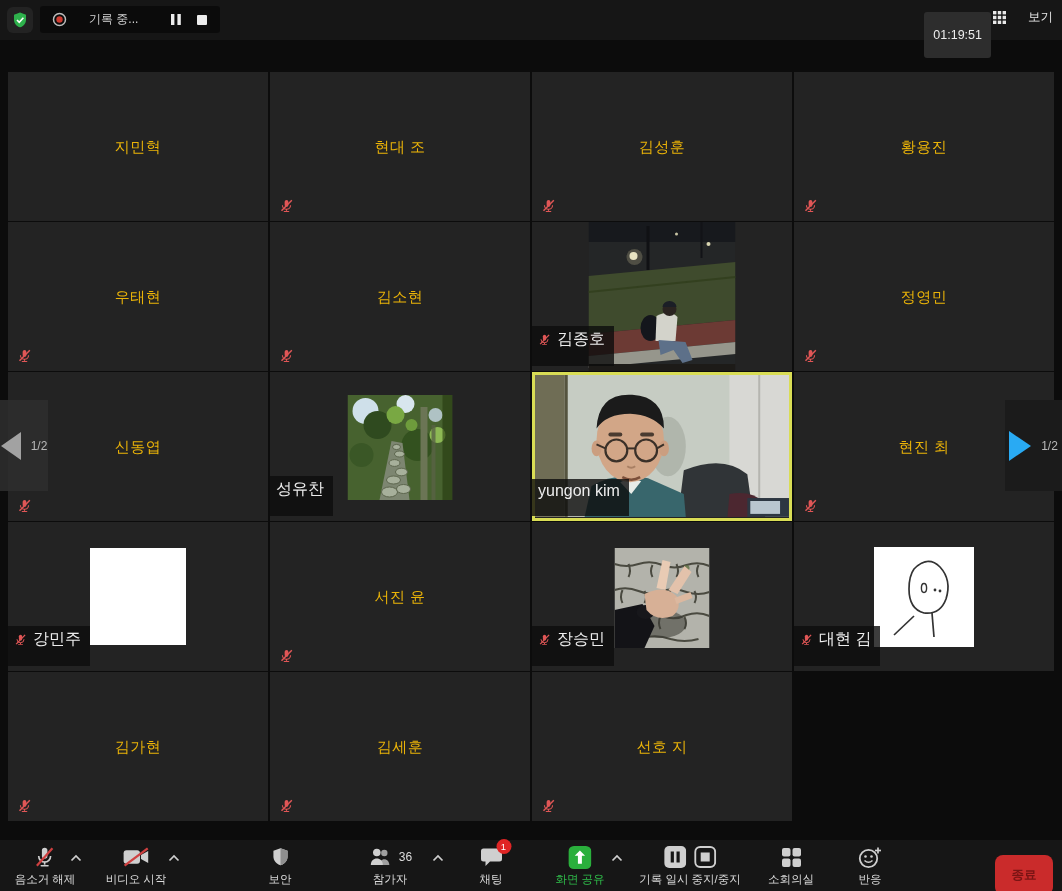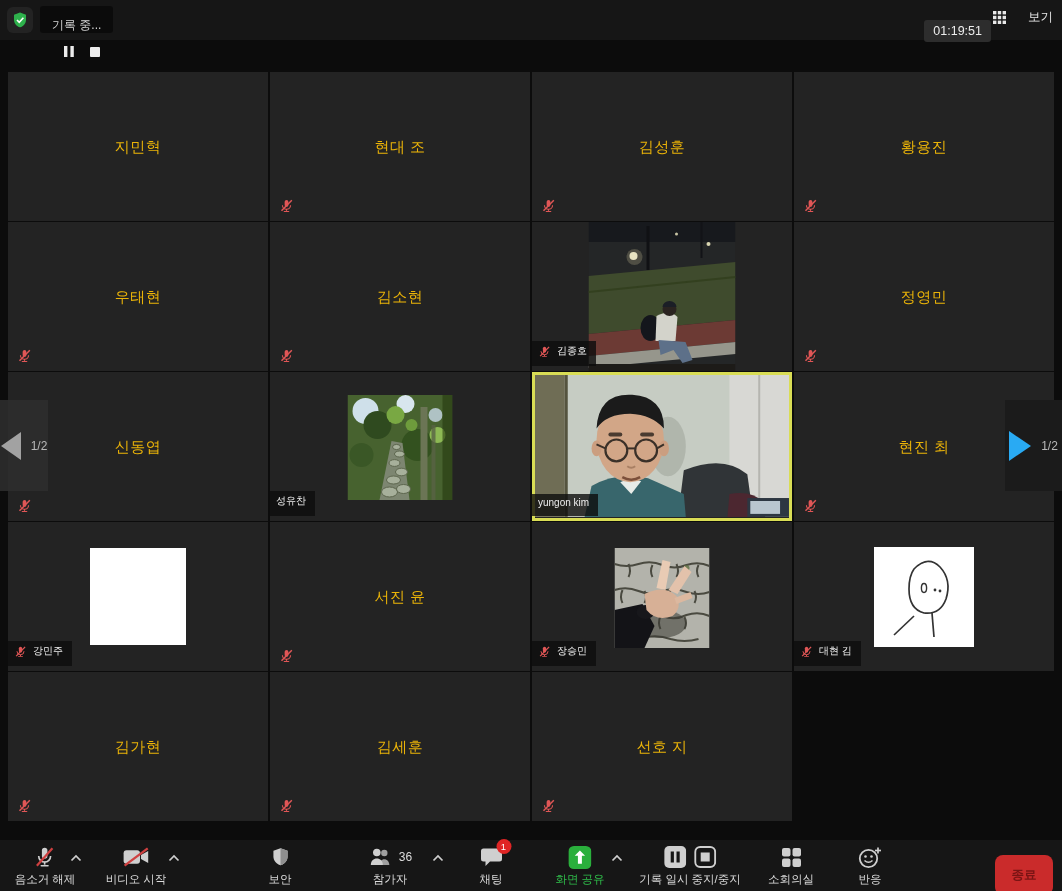--- a/index.html
+++ b/index.html
@@ -2,33 +2,33 @@
 <html><head>
 <meta charset="utf-8">
 <style>
   * { margin:0; padding:0; box-sizing:border-box; }
   body { font-family:"Liberation Sans","DejaVu Sans",sans-serif; background:#000; }
   .screen { position:relative; width:1062px; height:891px; background:#0c0c0c; overflow:hidden; }
 
   
   .topbar { position:absolute; top:0; left:0; right:0; height:40px; background:#161616; }
   .shield-btn { position:absolute; left:7px; top:7px; width:26px; height:26px; background:#232323; border-radius:6px; display:flex; align-items:center; justify-content:center; }
-  .rec-pill { position:absolute; left:40px; top:6px; height:27px; background:#0b0b0b; border-radius:3px; display:flex; align-items:center; padding:0 12px; gap:11px;flex-direction:column; }
+  .rec-pill { position:absolute; left:40px; top:6px; height:27px; background:#0b0b0b; border-radius:3px; display:flex; align-items:center; padding:0 12px; gap:22px; }
   .rec-label { color:#d6d6d6; font-size:12px; white-space:nowrap; }
   .rec-ctrl { display:flex; align-items:center; gap:14px; margin-left:10px; }
-  .timer-box { position:absolute; right:71px; top:20px; background:#2d2d2d; border-radius:3px; padding:4px 9px; color:#ededed; font-size:12.5px; }
+  .timer-box { position:absolute; right:71px; top:12px; background:#2d2d2d; border-radius:3px; padding:16px 9px; color:#ededed; font-size:12.5px; }
   .view-btn { position:absolute; right:9px; top:9px; display:flex; align-items:center; gap:22px; color:#e8e8e8; font-size:12.5px; }
 
   
   .grid { position:absolute; left:8px; top:72px; width:1046px; display:grid; grid-template-columns:repeat(4,260px); grid-template-rows:repeat(5,149px); gap:1px 2px; }
   .tile { position:relative; background:#232323; overflow:hidden; }
   .tile.active { box-shadow:inset 0 0 0 3px #d9dd55; }
   .center-name { position:absolute; top:50%; left:0; right:0; transform:translateY(-50%); text-align:center; color:#eab308; font-size:15px; letter-spacing:.5px; }
   .corner-mute { position:absolute; left:9px; bottom:8px; width:15px; height:15px; }
-  .name-tag { position:absolute; left:0; bottom:5px; background:rgba(12,12,12,.8); color:#ededed; font-size:10px; padding:3px 9px 8px 6px; display:flex; align-items:center; gap:6px; z-index:3; }
+  .name-tag { position:absolute; left:0; bottom:5px; background:rgba(12,12,12,.8); color:#ededed; font-size:16px; padding:3px 9px 16px 6px; display:flex; align-items:center; gap:6px; z-index:3; }
   .photo { position:absolute; left:50%; transform:translateX(-50%); }
   .fullvid { position:absolute; inset:3px; }
 
   
   .nav-panel { position:absolute; top:400px; height:91px; z-index:5; display:flex; flex-direction:row; align-items:center; justify-content:center; gap:10px; cursor:pointer; }
   .nav-left  { left:0; width:48px; background:rgba(46,46,46,.88); }
   .nav-right { right:0; width:57px; background:#1b1b1b; }
   .tri-left  { width:0; height:0; border-top:14px solid transparent; border-bottom:14px solid transparent; border-right:20px solid #a2a2a2; }
   .tri-right { width:0; height:0; border-top:15px solid transparent; border-bottom:15px solid transparent; border-left:22px solid #29aaf3; }
   .page-ind { color:#b8b8b8; font-size:12px; }

